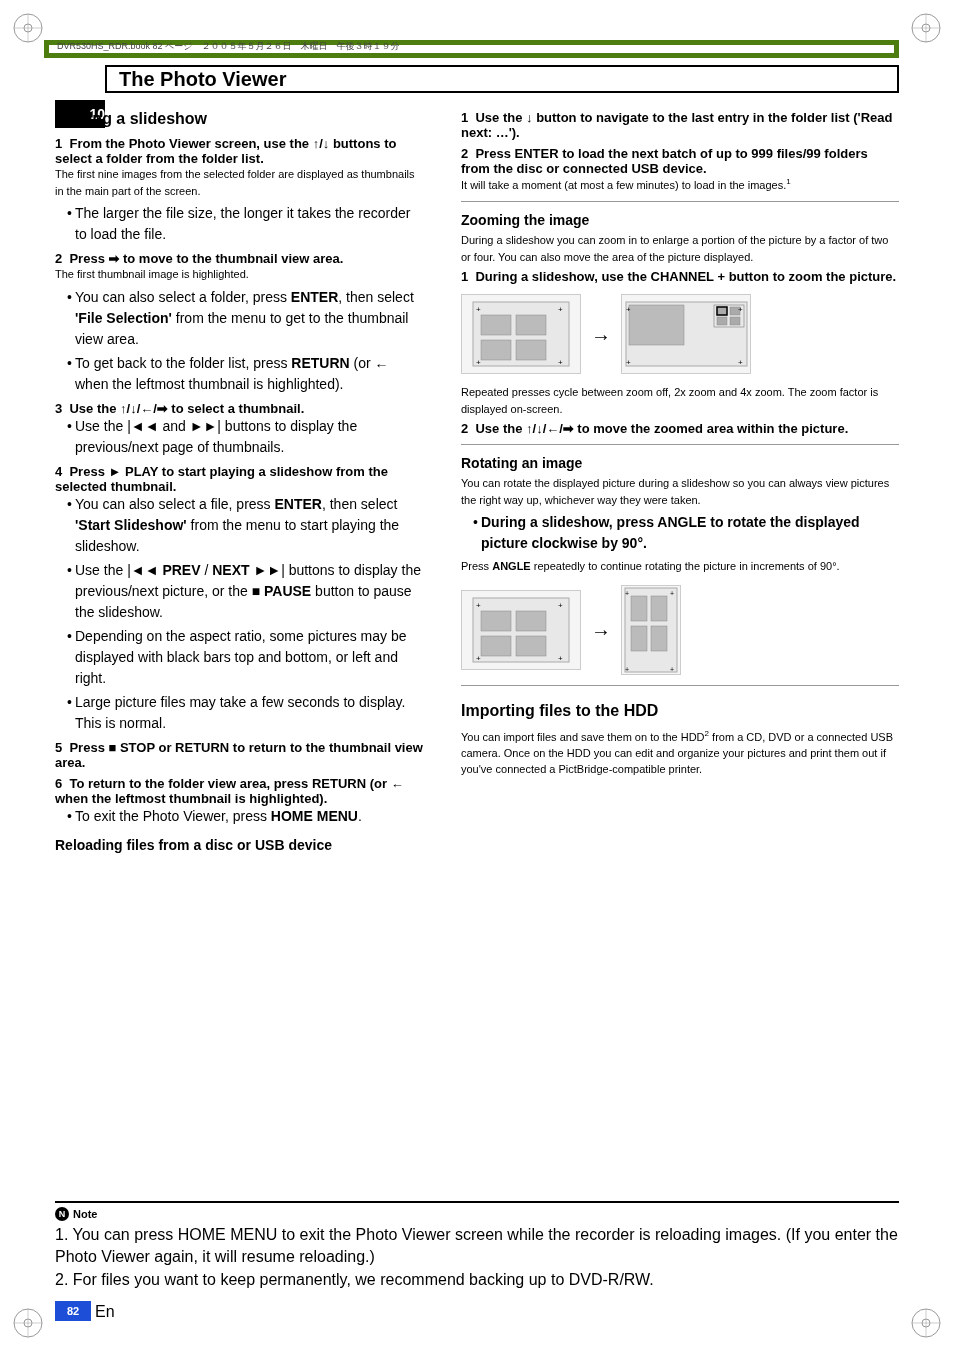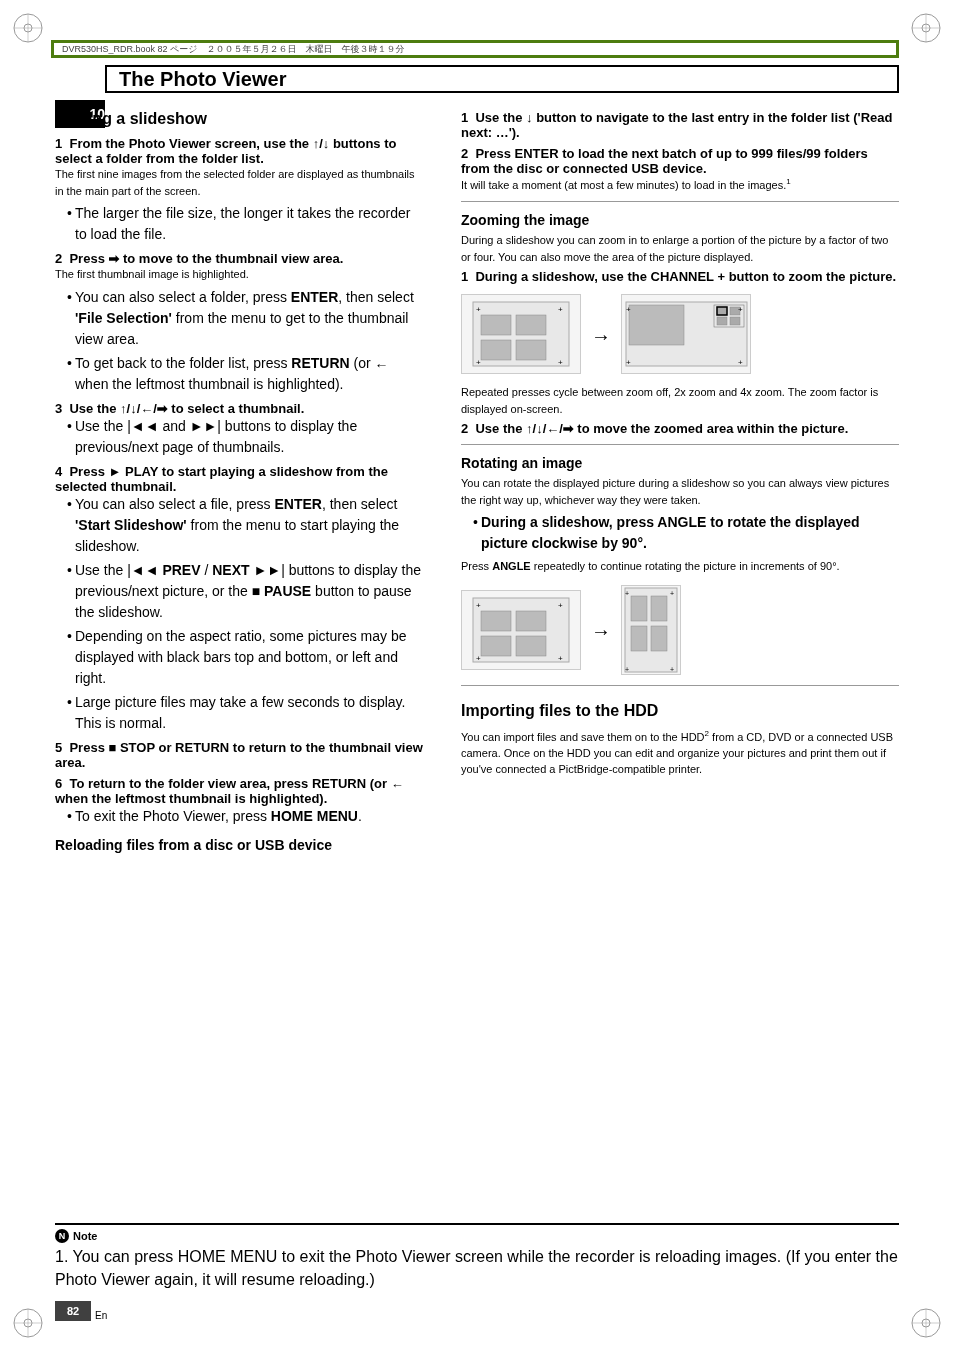--- a/index.html
+++ b/index.html
@@ -22,27 +22,27 @@
     .corner-tl { top: 8px; left: 8px; }
     .corner-tr { top: 8px; right: 8px; }
     .corner-bl { bottom: 8px; left: 8px; }
     .corner-br { bottom: 8px; right: 8px; }
     .corner svg { width: 40px; height: 40px; }
 
     
     .header-bar {
       position: absolute;
       top: 40px;
-      left: 51px;
+      left: 44px;
       right: 55px;
       height: 18px;
       background: #fff;
-      border: 3px solid #4d7c0f;
-      display: flex;
-      align-items: center;
+      border: 5px solid #4d7c0f;
+      display: flex;
+      align-items: flex-end;
       padding: 0 8px;
       font-size: 9px;
       color: #444;
     }
 
     
     .chapter-tab {
       position: absolute;
       top: 65px;
       left: 55px;
@@ -218,34 +218,34 @@
       color: #000;
     }
 
     
     .page-num-box {
       position: absolute;
       bottom: 30px;
       left: 55px;
       width: 36px;
       height: 20px;
-      background: #404040;
+      background: #1d4ed8;
       color: #fff;
       display: flex;
       align-items: center;
       justify-content: center;
       font-size: 11px;
       font-weight: bold;
     }
 
     .page-en {
       position: absolute;
       bottom: 30px;
       left: 95px;
-      font-size: 10px;
+      font-size: 16px;
       color: #000;
     }
 
     b, strong {
       font-weight: bold;
     }
 
     
     sup {
       font-size: 8px;
@@ -494,20 +494,21 @@
     </div>
   </div>
 </div>
 
 <div class="note-section">
   <div class="note-header">
     <div class="note-icon">N</div>
     <span>Note</span>
   </div>
   <div class="note-text">1. You can press HOME MENU to exit the Photo Viewer screen while the recorder is reloading images. (If you enter the Photo Viewer again, it will resume reloading.)</div>
+  <div class="note-text">2. For files you want to keep permanently, we recommend backing up to DVD-R/RW.</div>
 </div>
 
 <div class="page-num-box">
   <span>82</span>
 </div>
 <div class="page-en">
   <span>En</span>
 </div>
 
 </body></html>

